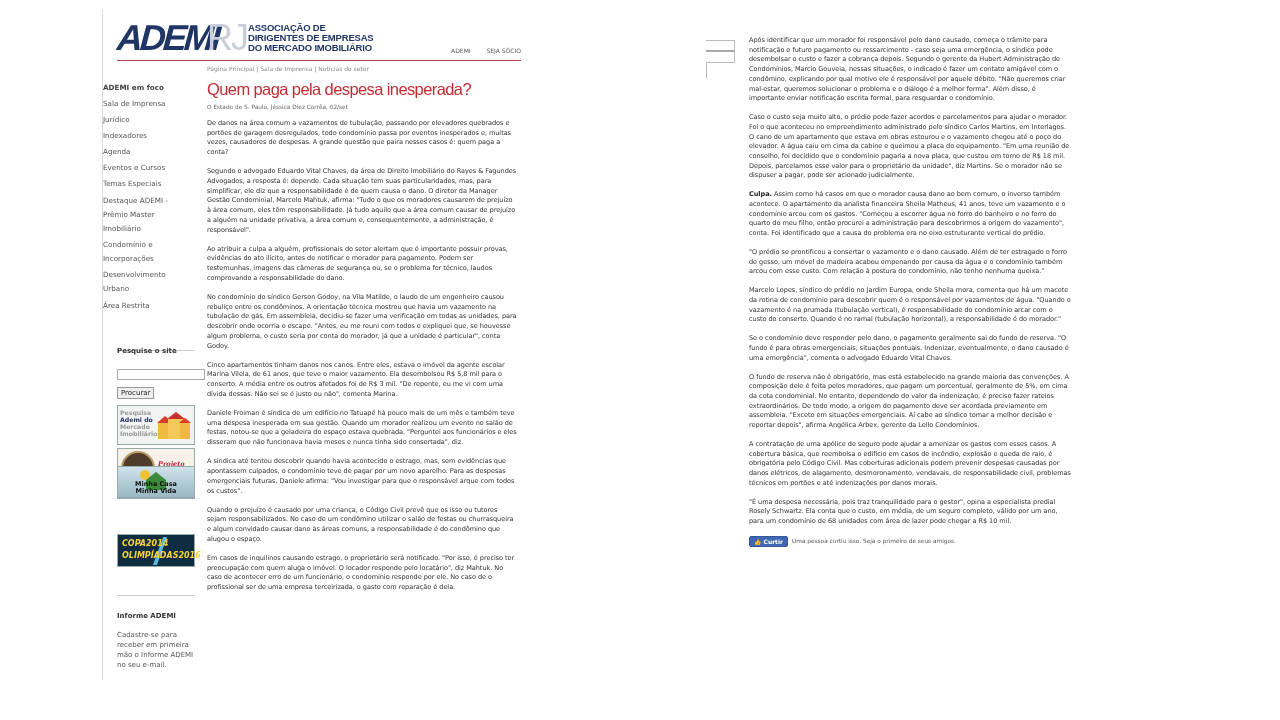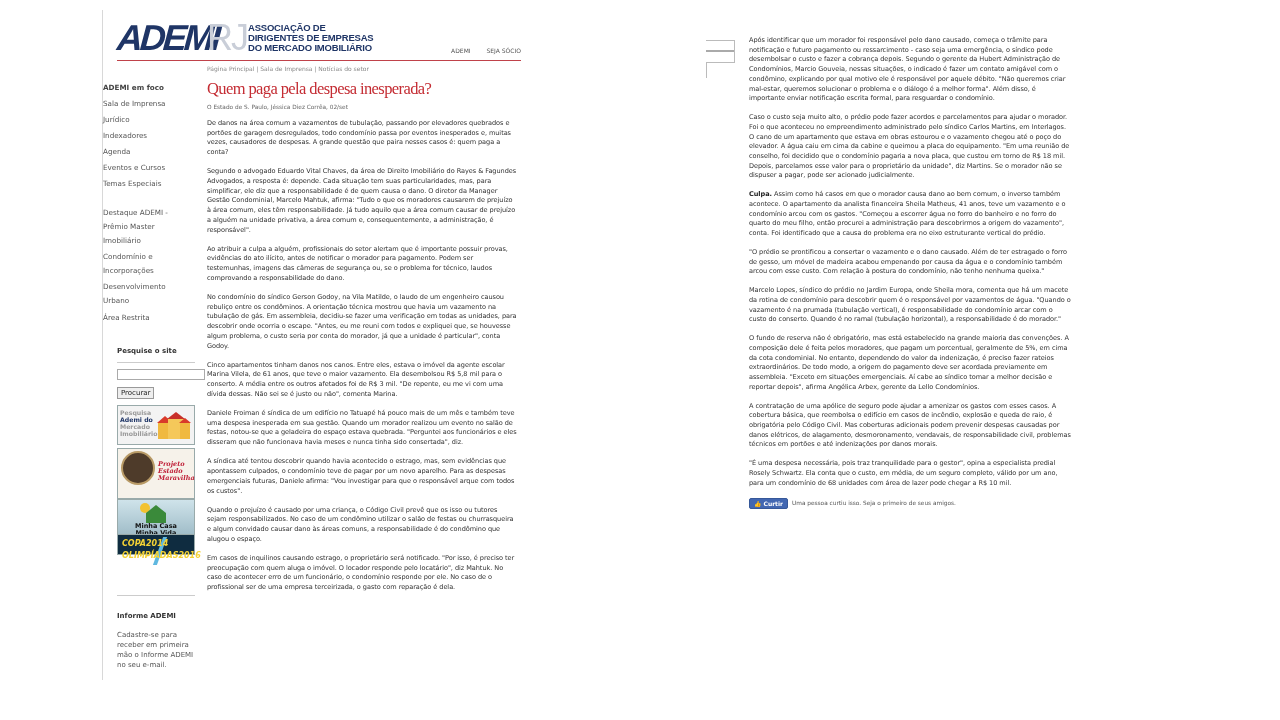--- a/index.html
+++ b/index.html
@@ -38,39 +38,39 @@
     .search-block { position: absolute; left: 14px; top: 337px; width: 92px; }
     .search-label { font-size: 7px; font-weight: bold; color: #333; margin-bottom: 14px; }
     .search-input { width: 86px; height: 9px; border: 1px solid #aaa; display: block; padding: 0; margin: 0; }
     .search-btn {
       margin-top: 3px; font-size: 7px; padding: 1px 3px; border: 1px solid #999; background: #eee; color: #222;
       font-family: "DejaVu Sans", sans-serif;
     }
     .banner { position: absolute; left: 14px; width: 78px; border: 1px solid #9aa; box-sizing: border-box; }
     .banner-1 { top: 395px; height: 40px; background: #f3f3f3; }
     .banner-2 { top: 438px; height: 51px; background: #f6f2ea; font-style: italic; }
-    .banner-3 { top: 489px; height: 41px; background: linear-gradient(#cfe3ea, #9ab8c4); }
-    .banner-4 { top: 524px; height: 21px; background: #0f2c40; }
+    .banner-3 { top: 456px; height: 32px; background: linear-gradient(#cfe3ea, #9ab8c4); }
+    .banner-4 { top: 524px; height: 33px; background: #0f2c40; }
     .b1-text { position: absolute; left: 2px; top: 3px; font-size: 6.2px; line-height: 7px; color: #999; font-weight: bold; }
     .b1-text .blue { color: #1f3566; }
     .b1-houses { position: absolute; right: 3px; top: 5px; width: 34px; height: 30px; }
     .b2-circle { position: absolute; left: 3px; top: 2px; width: 34px; height: 34px; border-radius: 50%; background: #4e3b2a; border: 2px solid #b89a66; box-sizing: border-box; }
     .b2-text { position: absolute; left: 40px; top: 12px; font-size: 6.5px; line-height: 7px; color: #c0223a; font-family: "DejaVu Serif", serif; font-weight: bold; }
     .b3-text { position: absolute; left: 0; width: 100%; bottom: 2px; text-align: center; font-size: 6.5px; line-height: 7px; font-weight: bold; color: #111; }
     .b3-house { position: absolute; left: 28px; top: 5px; width: 20px; height: 18px; background: #3a8a3a; clip-path: polygon(50% 0, 100% 45%, 100% 100%, 0 100%, 0 45%); }
     .b3-sun { position: absolute; left: 22px; top: 3px; width: 10px; height: 10px; border-radius: 50%; background: #f2c230; }
     .b4-text { position: absolute; left: 4px; top: 3px; font-size: 8px; line-height: 12px; font-weight: bold; color: #f4d234; font-style: italic; }
     .b4-slash { position: absolute; left: 40px; top: 2px; width: 4px; height: 28px; background: #5fb8e0; transform: skewX(-20deg); }
     .informe { position: absolute; left: 14px; top: 585px; width: 80px; }
     .informe-divider { width: 78px; height: 1px; background: #ccc; margin-bottom: 16px; }
     .informe-title { font-size: 7px; font-weight: bold; color: #333; margin-bottom: 10px; }
     .informe-text { font-size: 7px; color: #555; line-height: 10px; }
     .main { position: absolute; left: 104px; top: 70px; width: 310px; }
     .section-title { font-size: 10.5px; color: #555; margin-bottom: 20px; line-height: 14px; }
-    .article-title { font-family: Liberation Serif, serif; font-size: 16.5px; color: #c42c33; line-height: 18px; letter-spacing: -0.6px; margin-bottom: 6px; }
+    .article-title { font-family: Liberation Sans, sans-serif; font-size: 16.5px; color: #c42c33; line-height: 18px; letter-spacing: -0.6px; margin-bottom: 6px; }
     .byline { font-size: 5.8px; color: #666; margin-bottom: 9px; }
     .para { font-size: 6.55px; color: #333; line-height: 9.7px; margin: 0 0 9.5px 0; letter-spacing: -0.05px; }
     .right-page { position: absolute; left: 706px; top: 36px; width: 380px; height: 650px; }
     .page-icon { position: absolute; left: 0; top: 4px; width: 30px; height: 38px; }
     .page-icon .l1 { position: absolute; left: 0; top: 0; width: 29px; height: 1px; background: #bbb; }
     .page-icon .l2 { position: absolute; left: 0; top: 10px; width: 29px; height: 2px; background: #aaa; }
     .page-icon .l3 { position: absolute; left: 0; top: 22px; width: 29px; height: 1px; background: #bbb; }
     .page-icon .v1 { position: absolute; left: 28px; top: 0; width: 1px; height: 23px; background: #bbb; }
     .page-icon .v2 { position: absolute; left: 0; top: 22px; width: 1px; height: 16px; background: #bbb; }
     .right-text { position: absolute; left: 43px; top: 0; width: 322px; }
@@ -106,21 +106,21 @@
   <div class="breadcrumb">Página Principal | Sala de Imprensa | Notícias do setor</div>
 
   <div class="sidebar">
     <div class="side-item" style="font-weight:bold;color:#444">ADEMI em foco</div>
     <div class="side-item">Sala de Imprensa</div>
     <div class="side-item">Jurídico</div>
     <div class="side-item">Indexadores</div>
     <div class="side-item">Agenda</div>
     <div class="side-item">Eventos e Cursos</div>
     <div class="side-item">Temas Especiais</div>
-    <div class="side-item multi" style="margin-top:14px">
+    <div class="side-item multi" style="margin-top:2px">
       <div>Destaque ADEMI -</div>
       <div>Prêmio Master</div>
       <div>Imobiliário</div>
     </div>
     <div class="side-item multi" style="margin-top:2px">
       <div>Condomínio e</div>
       <div>Incorporações</div>
     </div>
     <div class="side-item multi" style="margin-top:2px">
       <div>Desenvolvimento</div>
@@ -207,20 +207,21 @@
       <div class="l3"></div>
       <div class="v1"></div>
       <div class="v2"></div>
   </div>
   <div class="right-text">
     <p class="rpara">Após identificar que um morador foi responsável pelo dano causado, começa o trâmite para notificação e futuro pagamento ou ressarcimento - caso seja uma emergência, o síndico pode desembolsar o custo e fazer a cobrança depois. Segundo o gerente da Hubert Administração de Condomínios, Marcio Gouveia, nessas situações, o indicado é fazer um contato amigável com o condômino, explicando por qual motivo ele é responsável por aquele débito. "Não queremos criar mal-estar, queremos solucionar o problema e o diálogo é a melhor forma". Além disso, é importante enviar notificação escrita formal, para resguardar o condomínio.</p>
     <p class="rpara">Caso o custo seja muito alto, o prédio pode fazer acordos e parcelamentos para ajudar o morador. Foi o que aconteceu no empreendimento administrado pelo síndico Carlos Martins, em Interlagos. O cano de um apartamento que estava em obras estourou e o vazamento chegou até o poço do elevador. A água caiu em cima da cabine e queimou a placa do equipamento. "Em uma reunião de conselho, foi decidido que o condomínio pagaria a nova placa, que custou em torno de R$ 18 mil. Depois, parcelamos esse valor para o proprietário da unidade", diz Martins. Se o morador não se dispuser a pagar, pode ser acionado judicialmente.</p>
     <p class="rpara"><b>Culpa.</b> <span>Assim como há casos em que o morador causa dano ao bem comum, o inverso também acontece. O apartamento da analista financeira Sheila Matheus, 41 anos, teve um vazamento e o condomínio arcou com os gastos. "Começou a escorrer água no forro do banheiro e no forro do quarto do meu filho, então procurei a administração para descobrirmos a origem do vazamento", conta. Foi identificado que a causa do problema era no eixo estruturante vertical do prédio.</span></p>
     <p class="rpara">"O prédio se prontificou a consertar o vazamento e o dano causado. Além de ter estragado o forro de gesso, um móvel de madeira acabou empenando por causa da água e o condomínio também arcou com esse custo. Com relação à postura do condomínio, não tenho nenhuma queixa."</p>
     <p class="rpara">Marcelo Lopes, síndico do prédio no Jardim Europa, onde Sheila mora, comenta que há um macete da rotina de condomínio para descobrir quem é o responsável por vazamentos de água. "Quando o vazamento é na prumada (tubulação vertical), é responsabilidade do condomínio arcar com o custo do conserto. Quando é no ramal (tubulação horizontal), a responsabilidade é do morador."</p>
+    <p class="rpara">Se o condomínio deve responder pelo dano, o pagamento geralmente sai do fundo de reserva. "O fundo é para obras emergenciais, situações pontuais. Indenizar, eventualmente, o dano causado é uma emergência", comenta o advogado Eduardo Vital Chaves.</p>
     <p class="rpara">O fundo de reserva não é obrigatório, mas está estabelecido na grande maioria das convenções. A composição dele é feita pelos moradores, que pagam um porcentual, geralmente de 5%, em cima da cota condominial. No entanto, dependendo do valor da indenização, é preciso fazer rateios extraordinários. De todo modo, a origem do pagamento deve ser acordada previamente em assembleia. "Exceto em situações emergenciais. Aí cabe ao síndico tomar a melhor decisão e reportar depois", afirma Angélica Arbex, gerente da Lello Condomínios.</p>
     <p class="rpara">A contratação de uma apólice de seguro pode ajudar a amenizar os gastos com esses casos. A cobertura básica, que reembolsa o edifício em casos de incêndio, explosão e queda de raio, é obrigatória pelo Código Civil. Mas coberturas adicionais podem prevenir despesas causadas por danos elétricos, de alagamento, desmoronamento, vendavais, de responsabilidade civil, problemas técnicos em portões e até indenizações por danos morais.</p>
     <p class="rpara">"É uma despesa necessária, pois traz tranquilidade para o gestor", opina a especialista predial Rosely Schwartz. Ela conta que o custo, em média, de um seguro completo, válido por um ano, para um condomínio de 68 unidades com área de lazer pode chegar a R$ 10 mil.</p>
     <div class="like-row">
       <div class="like-btn">
         <span class="like-icon">👍</span>
         <span>Curtir</span>
       </div>
       <span class="like-text">Uma pessoa curtiu isso. Seja o primeiro de seus amigos.</span>
     </div>

